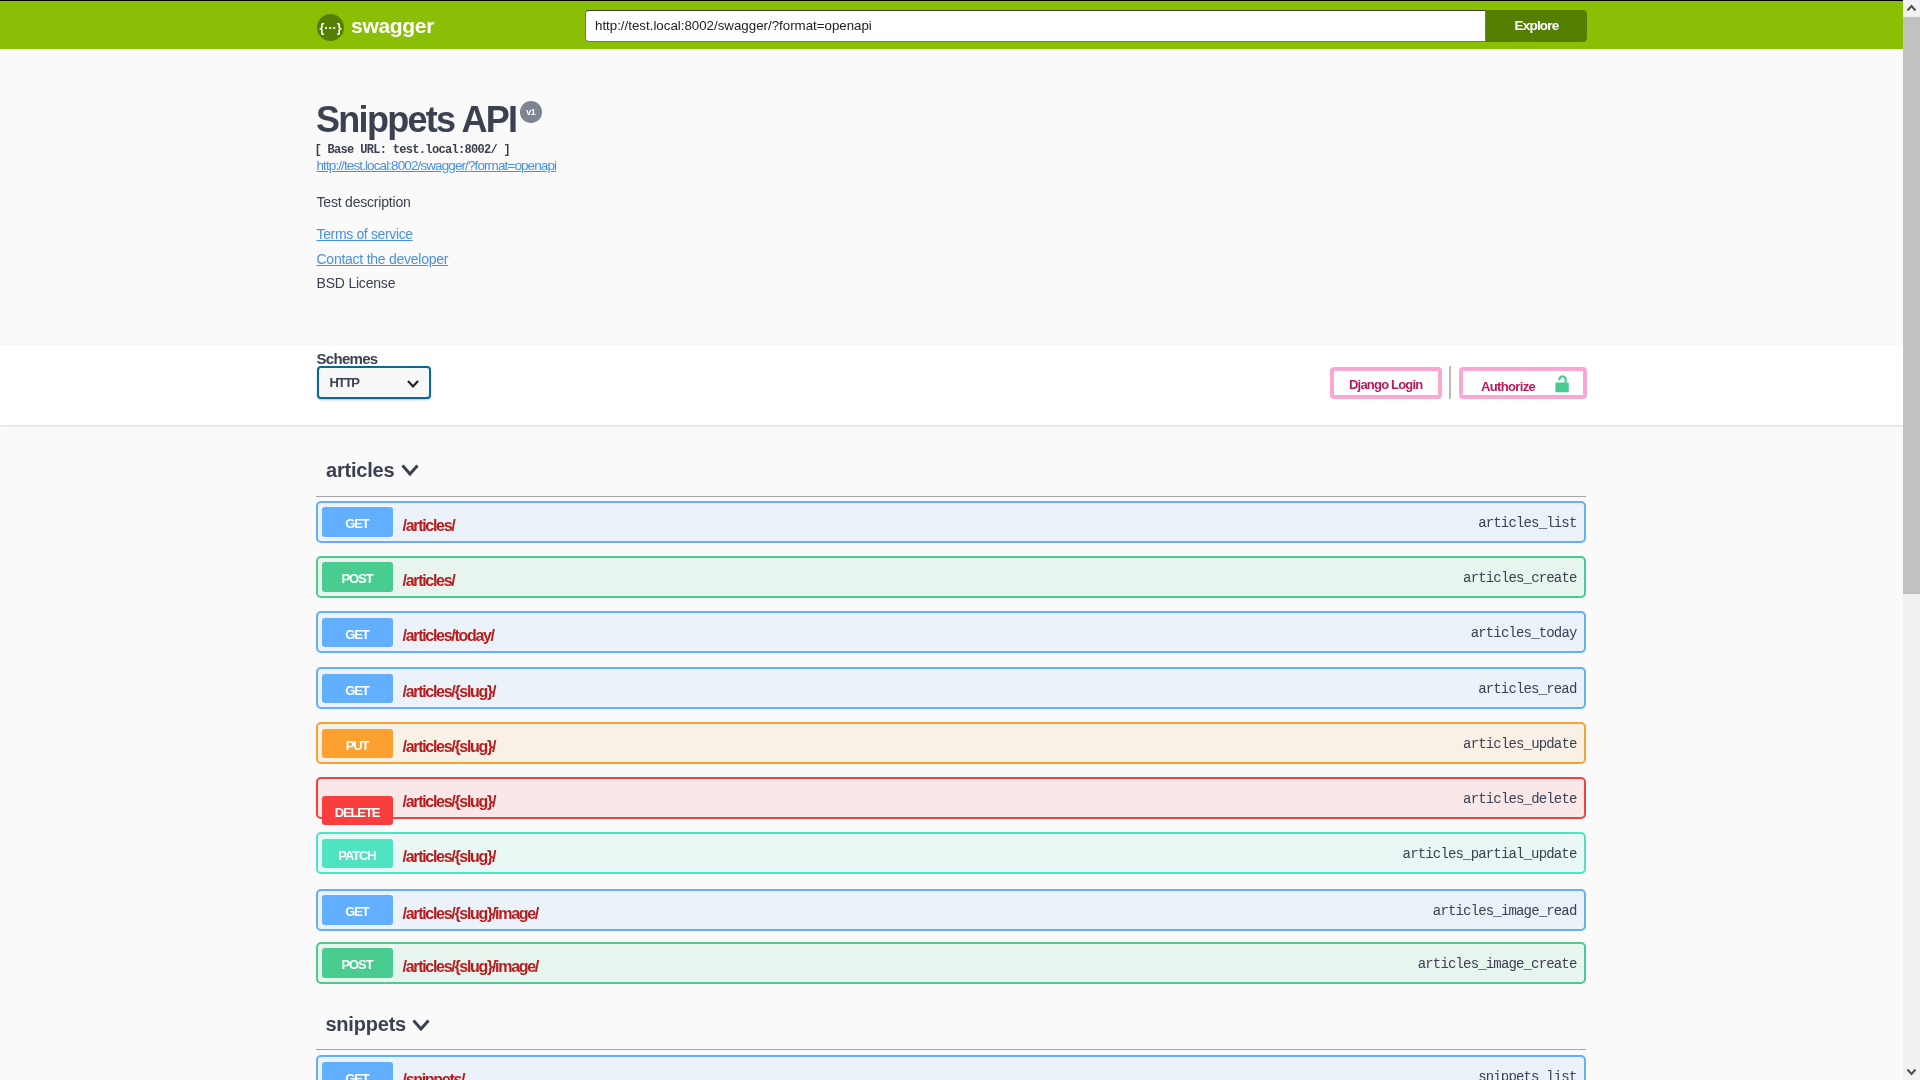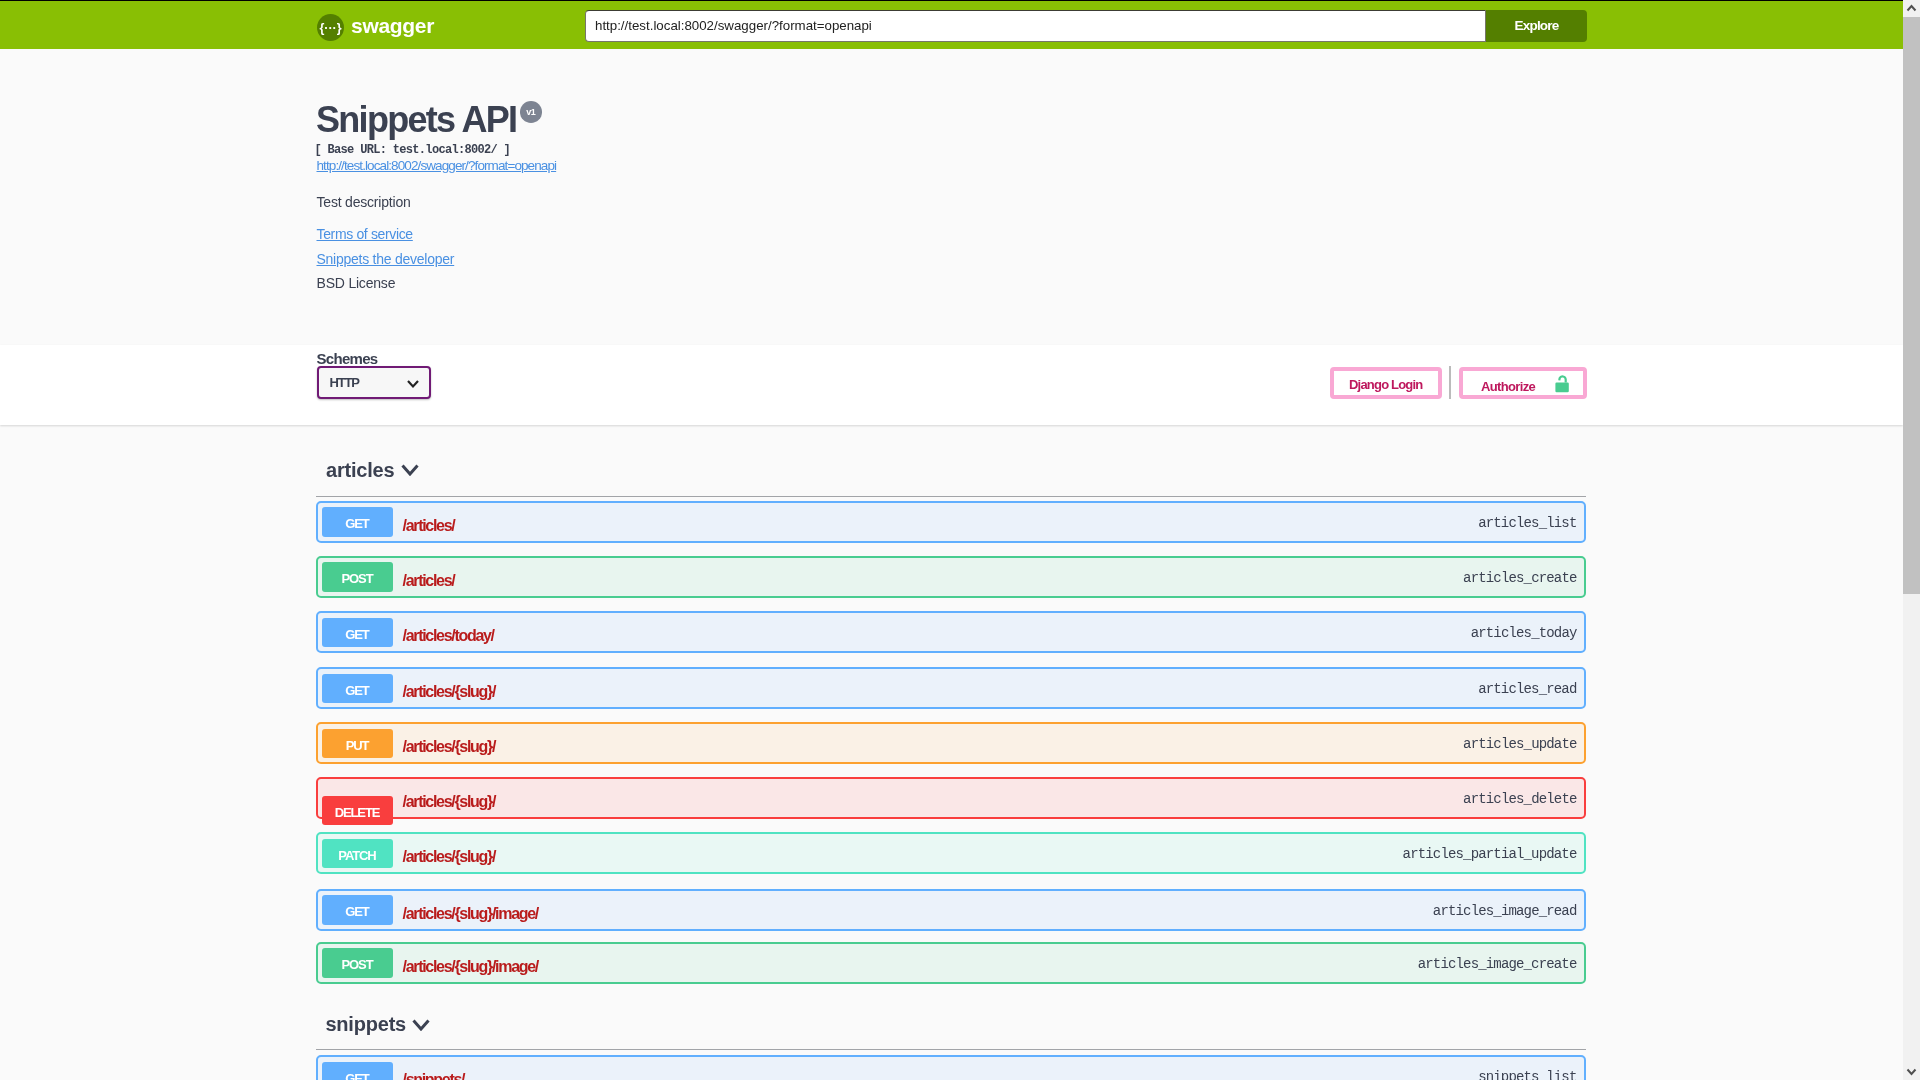--- a/index.html
+++ b/index.html
@@ -23,21 +23,21 @@
   #baseurl { left:314.5px; top:143.5px; font-size:12px; font-weight:bold; color:#3b4151; letter-spacing:-0.68px; }
   #speclink { left:316.5px; top:158.5px; font-size:13.5px; letter-spacing:-0.9px; }
   #descr { left:316.5px; top:194.5px; font-size:14px; color:#3b4151; letter-spacing:-0.2px; }
   #terms { left:316.5px; top:227px; font-size:14px; letter-spacing:-0.35px; }
   #contact { left:316.5px; top:251.8px; font-size:14px; letter-spacing:-0.25px; }
   #license { left:316.5px; top:276.2px; font-size:14px; color:#3b4151; letter-spacing:-0.2px; }
 
   
   #schemeband { position:absolute; left:0; top:344.5px; width:1903px; height:80px; background:#fff; box-shadow:0 1px 2px 0 rgba(0,0,0,0.15); }
   #schemelabel { left:316.5px; top:6.5px; font-size:15px; font-weight:bold; color:#3b4151; letter-spacing:-0.7px; }
-  #schemesel { position:absolute; left:316.5px; top:21.5px; width:114.5px; height:33px; background:#f7f7f7; border:2px solid #701a75; border-radius:4px; box-shadow:0 1px 2px 0 rgba(0,0,0,0.25); }
+  #schemesel { position:absolute; left:316.5px; top:21.5px; width:114.5px; height:33px; background:#f7f7f7; border:2px solid #0369a1; border-radius:4px; box-shadow:0 1px 2px 0 rgba(0,0,0,0.25); }
   #schemesel span { position:absolute; left:11px; top:8px; font-size:13px; font-weight:bold; color:#3b4151; letter-spacing:-1.2px; line-height:1; }
   #selchev { position:absolute; left:88px; top:12px; }
   .gbtn { position:absolute; top:22px; height:32px; border:4px solid #f9a8d4; border-radius:4px; color:#be185d; font-weight:bold; font-size:13px; }
   #djbtn { left:1330px; width:111.5px; text-align:center; line-height:28px; letter-spacing:-0.8px; }
   #authsep { position:absolute; left:1449.3px; top:21px; width:1.5px; height:33px; background:#bbb; }
   #authbtn { left:1458.5px; width:128px; }
   #authbtn span { position:absolute; left:18.5px; top:9px; letter-spacing:-0.64px; line-height:1; }
   #authlock { position:absolute; left:92.5px; top:4.5px; }
 
   
@@ -77,21 +77,21 @@
     </div>
     <div id="explore">Explore</div>
   </div>
 
   <div class="abs" id="title">Snippets API</div>
   <div id="vbadge">v1</div>
   <div class="abs mono" id="baseurl">[ Base URL: test.local:8002/ ]</div>
   <div class="abs link" id="speclink">http://test.local:8002/swagger/?format=openapi</div>
   <div class="abs" id="descr">Test description</div>
   <div class="abs link" id="terms">Terms of service</div>
-  <div class="abs link" id="contact">Snippets the developer</div>
+  <div class="abs link" id="contact">Contact the developer</div>
   <div class="abs" id="license">BSD License</div>
 
   <div id="schemeband">
     <div class="abs" id="schemelabel">Schemes</div>
     <div id="schemesel">
       <span>HTTP</span>
       <svg id="selchev" width="12" height="8" viewBox="0 0 12 8">
         <polyline points="1,1 6,6.4 11,1" fill="none" stroke="#222" stroke-width="2.2"></polyline>
       </svg>
     </div>

